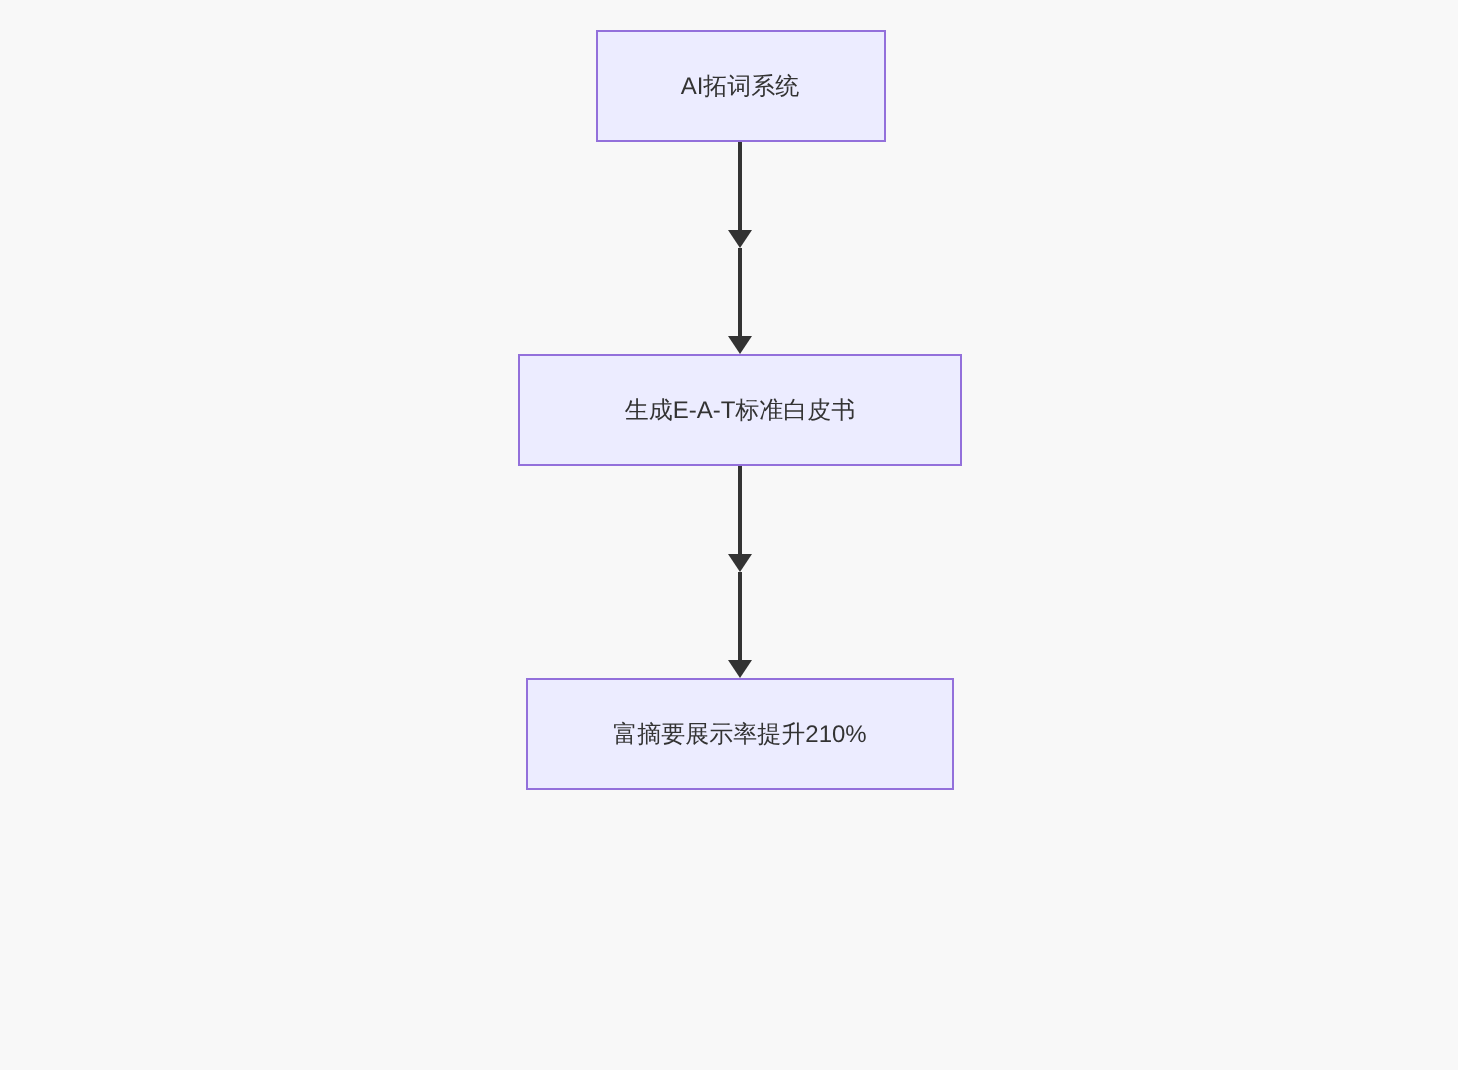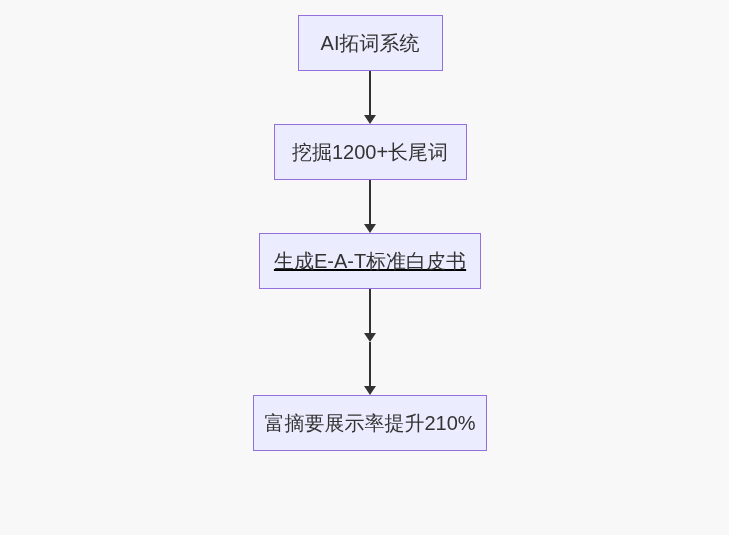--- a/index.html
+++ b/index.html
@@ -27,30 +27,30 @@
     box-sizing: border-box;
     height: 56px;
     background: #ececff;
     border: 1px solid #9370db;
     display: flex;
     align-items: center;
     justify-content: center;
     flex: none;
   }
   .flow-node .label {
-    font-size: 20px;
+    font-size: 12px;
     color: #333333;
     white-space: nowrap;
     line-height: 1;
   }
   .n1 { width: 145px; }
   .n2 { width: 193px; }
-  .n3 { width: 222px; text-decoration: underline; }
+  .n3 { width: 222px; }
   .n4 { width: 215px; }
-  .n5 { width: 234px; justify-content: center; }
+  .n5 { width: 214px; justify-content: center; }
   .flow-arrow {
     height: 53px;
     display: flex;
     flex-direction: column;
     align-items: center;
     flex: none;
   }
   .arrow-line {
     width: 2px;
     flex: 1;
@@ -72,23 +72,20 @@
 
   <div class="flow-node n1">
     <span class="label">AI拓词系统</span>
   </div>
 
   <div class="flow-arrow">
     <div class="arrow-line"></div>
     <div class="arrow-head"></div>
   </div>
 
-  <div class="flow-node n2">
-    <span class="label">挖掘1200+长尾词</span>
-  </div>
 
   <div class="flow-arrow">
     <div class="arrow-line"></div>
     <div class="arrow-head"></div>
   </div>
 
   <div class="flow-node n3">
     <span class="label">生成E-A-T标准白皮书</span>
   </div>
 

